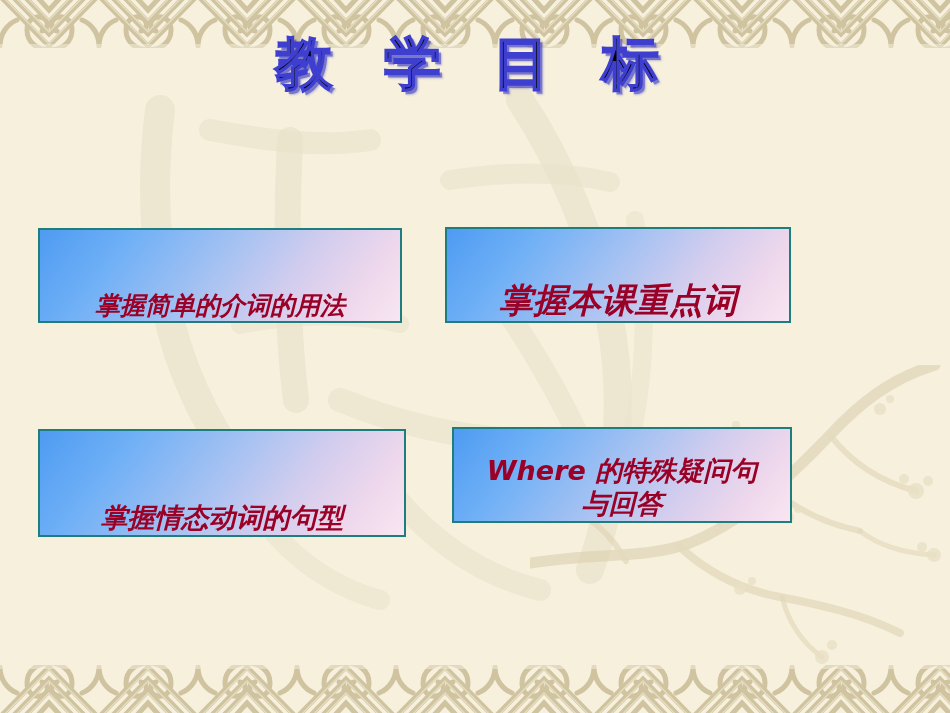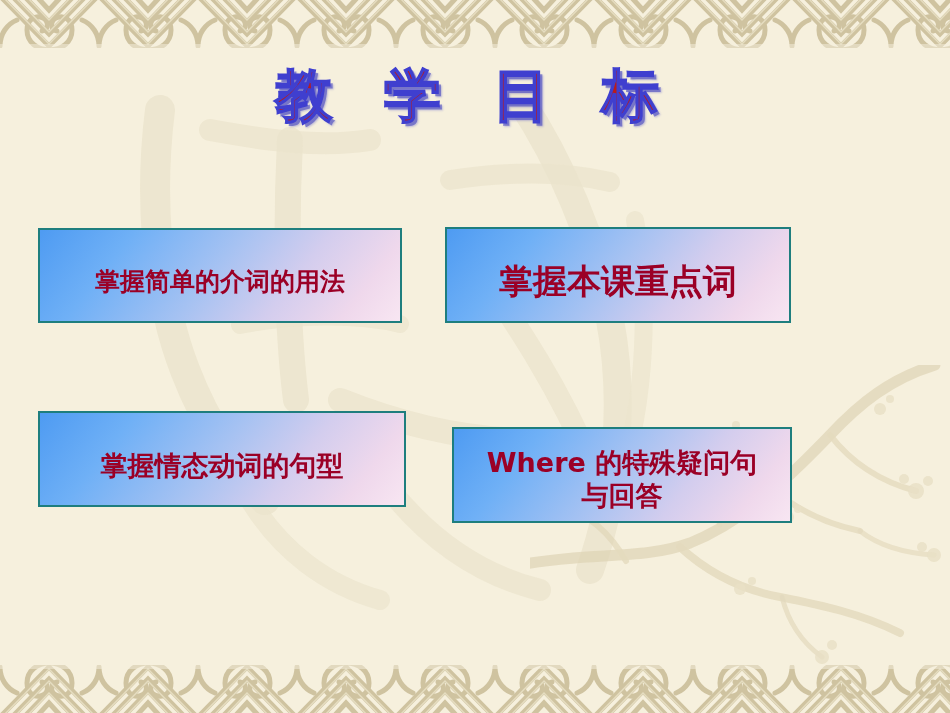--- a/index.html
+++ b/index.html
@@ -50,29 +50,29 @@
     pointer-events: none;
   }
   .band.top { top: 0; }
   .band.bottom { bottom: 0; }
   .band svg { display: block; width: 950px; height: 48px; }
 
   
   .title {
     position: absolute;
     left: 0;
-    top: 64px;
+    top: 32px;
     width: 950px;
     text-align: center;
     font-family: "DejaVu Serif", "Liberation Serif", serif;
     font-weight: bold;
     font-size: 57px;
     letter-spacing: 16px;
     line-height: 1.1;
-    color: #b91c1c;
+    color: #000000;
     -webkit-text-stroke: 1.6px #3F3FCF;
     text-shadow:
        3px 3px 0 rgba(60,60,190,0.55),
        4px 4px 2px rgba(70,70,200,0.30);
     white-space: nowrap;
     user-select: none;
   }
 
   
   .goal-box {
@@ -80,45 +80,46 @@
     box-sizing: border-box;
     border: 2px solid #1E7E7E;
     background: linear-gradient(128deg,
                  #4E9BF2 0%,
                  #6FB0F6 22%,
                  #A6C2F2 48%,
                  #D3CDEE 68%,
                  #EFD8EC 86%,
                  #F8E6F2 100%);
     display: flex;
-    align-items: center;
+    align-items: flex-end;
     justify-content: center;
     padding-top: 14px;
     box-shadow: 0 0 0 0 rgba(0,0,0,0);
+    font-style: italic;
   }
 
   .goal-text {
     font-family: "DejaVu Serif", "Liberation Serif", serif;
     font-weight: bold;
     color: #9B0026;
     text-align: center;
     line-height: 1.22;
     white-space: pre-line;
     user-select: none;
   }
   .goal-text .en {
     font-family: "DejaVu Sans", "Liberation Sans", sans-serif;
     font-weight: bold;
     margin-top: 41px;
   }
 
   
   #box-1 { left: 38px;  top: 228px; width: 364px; height: 95px; }
   #box-2 { left: 445px; top: 227px; width: 346px; height: 96px; }
-  #box-3 { left: 38px;  top: 411px; width: 368px; height: 96px; }
+  #box-3 { left: 38px;  top: 429px; width: 368px; height: 108px; }
   #box-4 { left: 452px; top: 427px; width: 340px; height: 96px; }
 
   #box-1 .goal-text { font-size: 25px; }
   #box-2 .goal-text { font-size: 34px; }
   #box-3 .goal-text { font-size: 27px; }
   #box-4 .goal-text { font-size: 27px; }
   #box-4 { padding-top: 10px; }
 </style>
 </head>
 <body>

